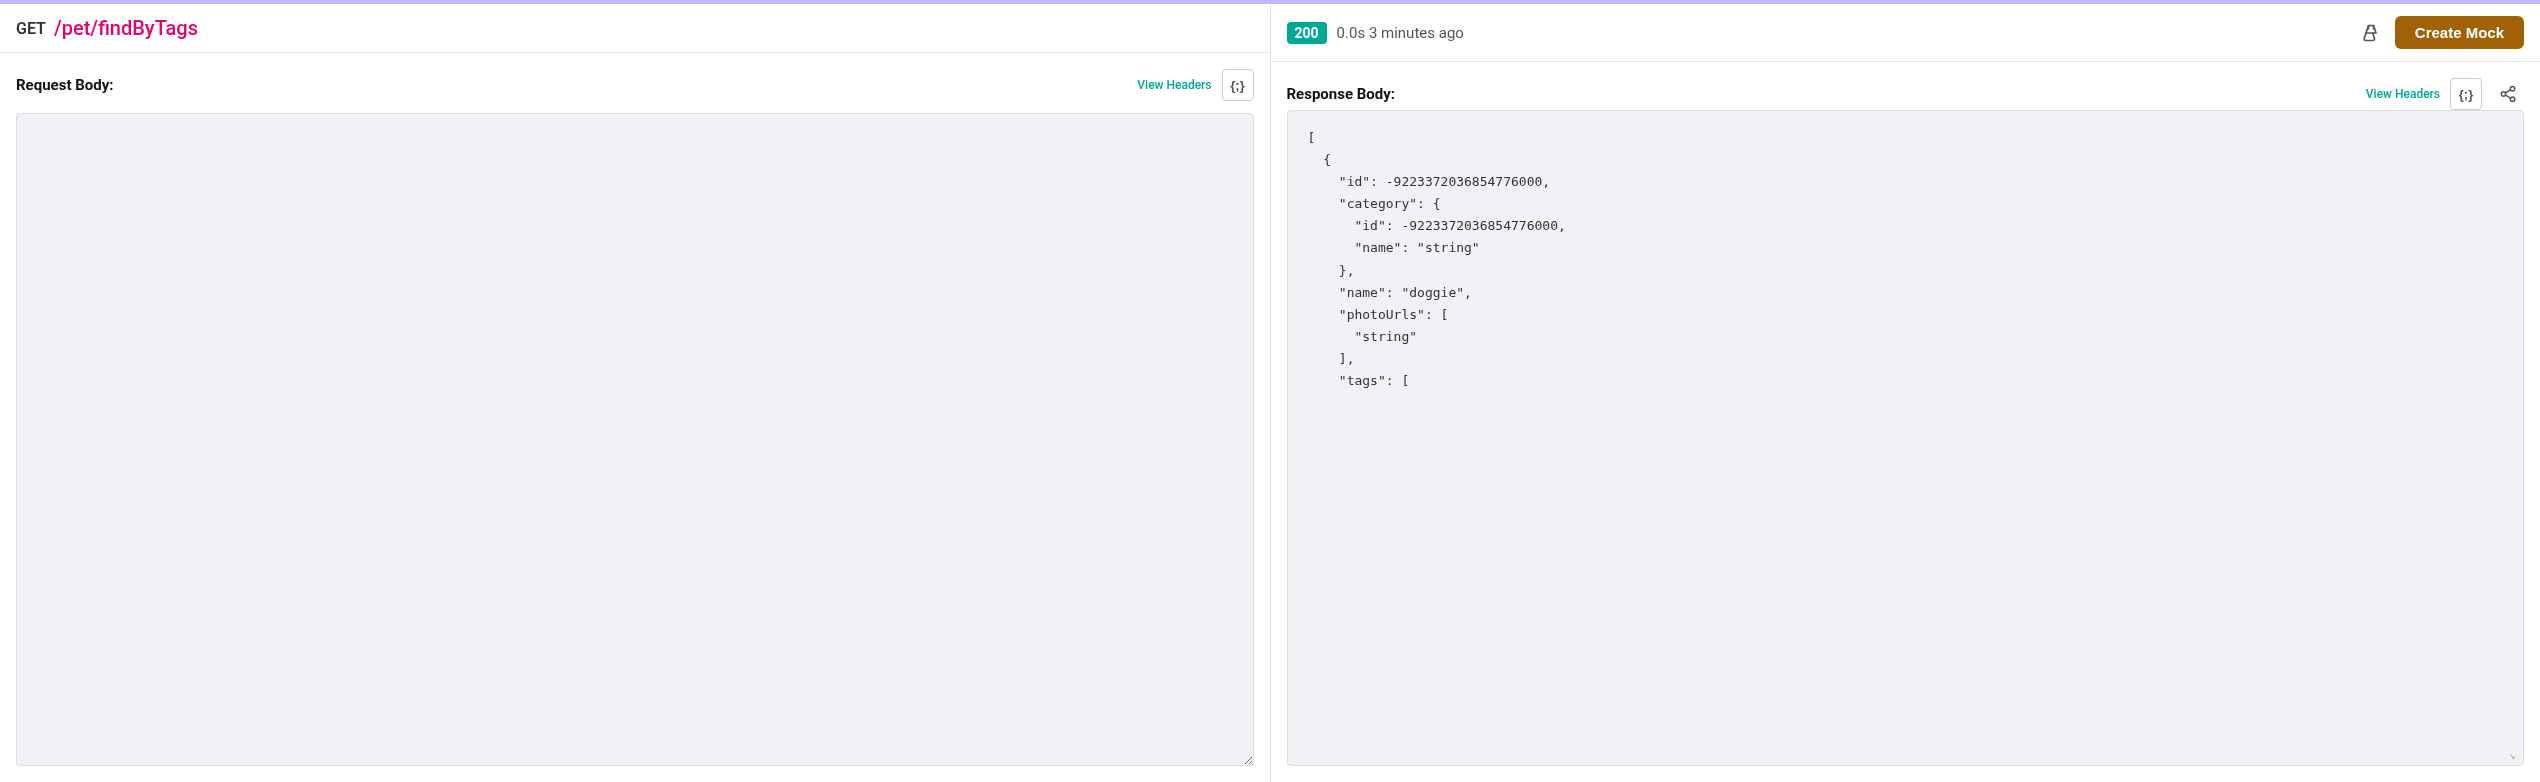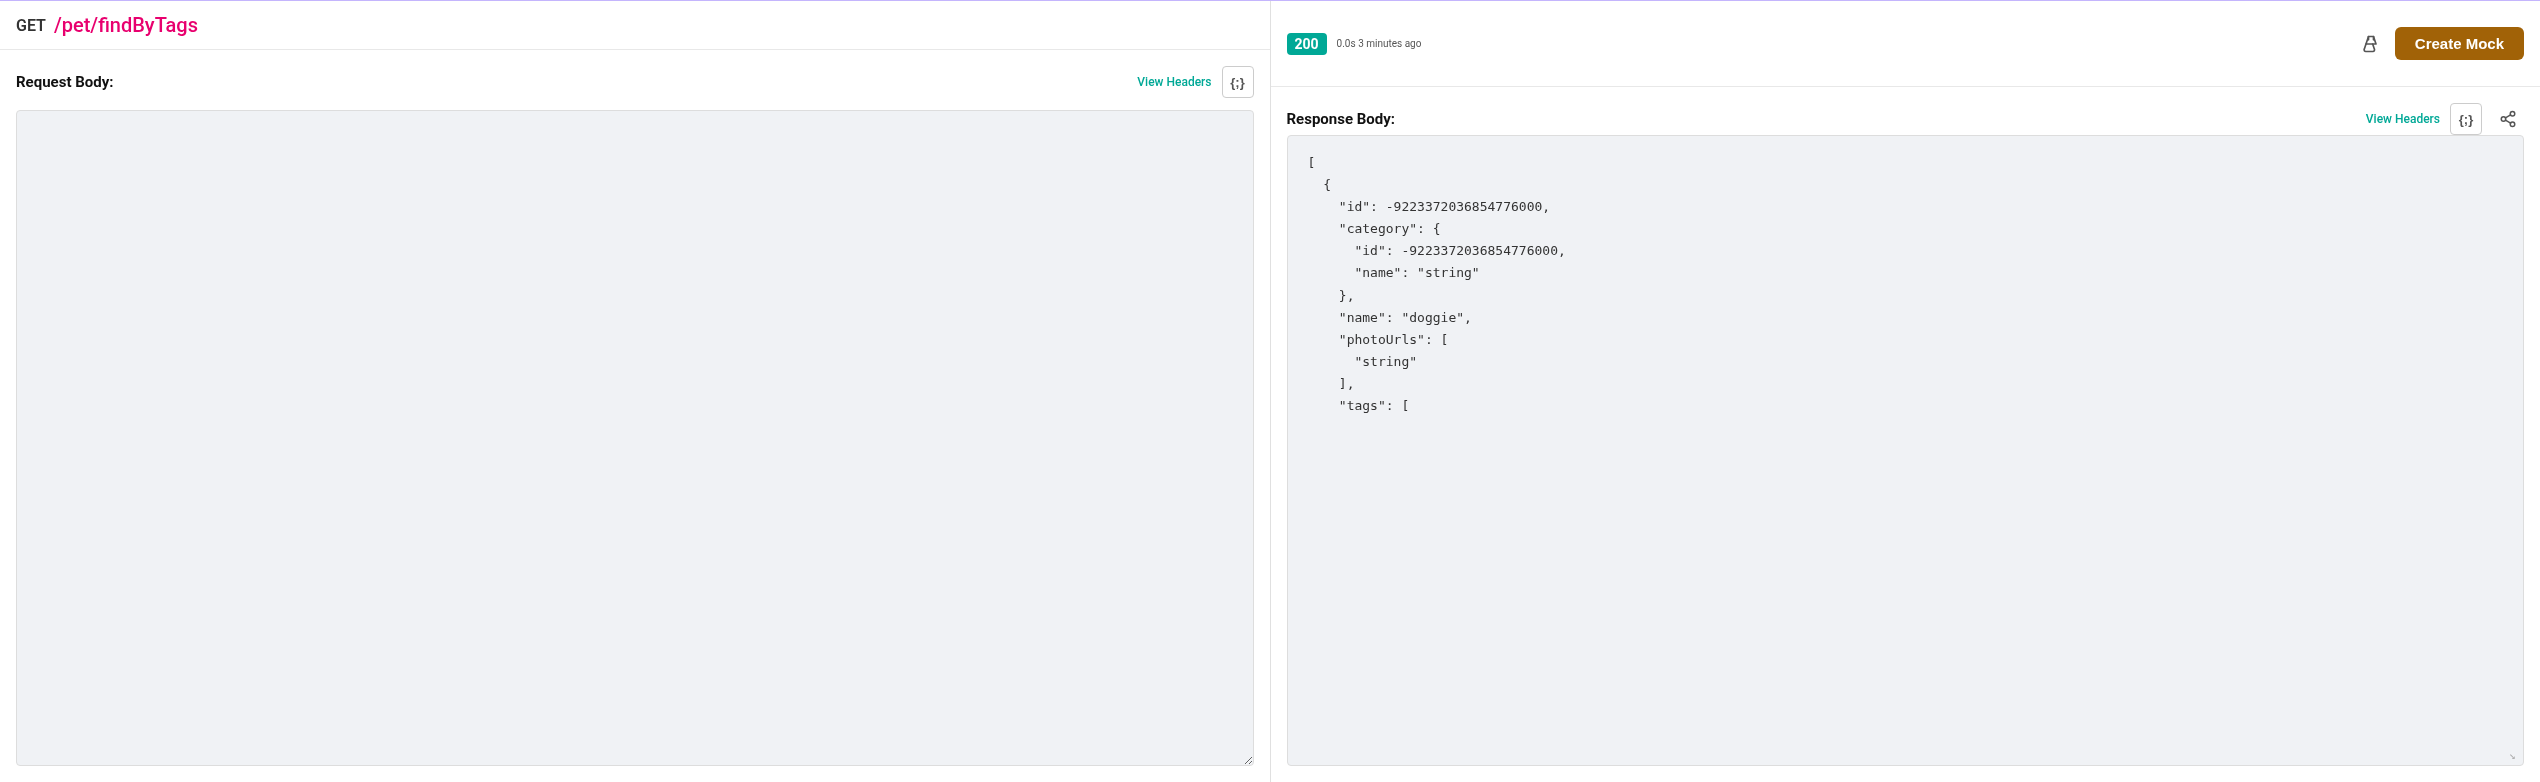--- a/index.html
+++ b/index.html
@@ -12,21 +12,21 @@
       font-family: -apple-system, BlinkMacSystemFont, 'Segoe UI', Roboto, sans-serif;
       background: #fff;
       font-size: 14px;
       color: #333;
     }
 
     .main-container {
       display: flex;
       width: 100%;
       min-height: 782px;
-      border-top: 1px solid #c4b5fd;
+      border-top: 4px solid #c4b5fd;
     }
 
     
     .left-panel {
       flex: 1;
       border-right: 1px solid #e0e0e0;
       padding: 0;
       display: flex;
       flex-direction: column;
     }
@@ -117,36 +117,36 @@
     
     .right-panel {
       flex: 1;
       display: flex;
       flex-direction: column;
     }
 
     .right-header {
       display: flex;
       align-items: center;
-      padding: 26px 16px;
+      padding: 12px 16px;
       border-bottom: 1px solid #e8e8e8;
       gap: 10px;
     }
 
     .status-badge {
       background: #00a896;
       color: #fff;
       border-radius: 4px;
       padding: 3px 8px;
       font-size: 14px;
       font-weight: 700;
     }
 
     .response-meta {
-      font-size: 10px;
+      font-size: 15px;
       color: #555;
       flex: 1;
     }
 
     .right-header-actions {
       display: flex;
       align-items: center;
       gap: 10px;
       margin-left: auto;
     }

